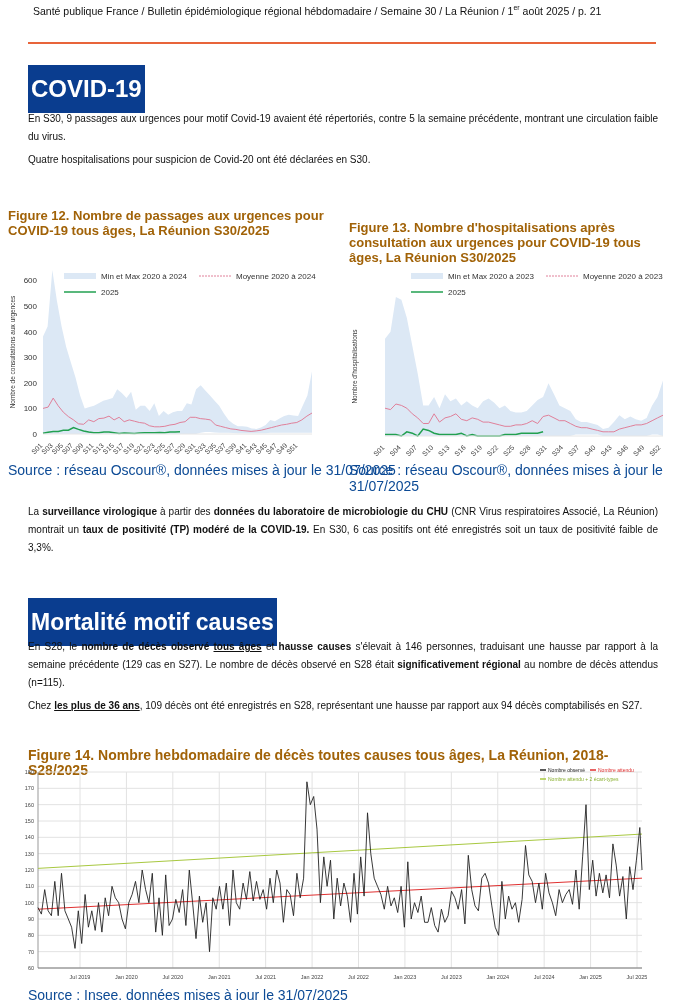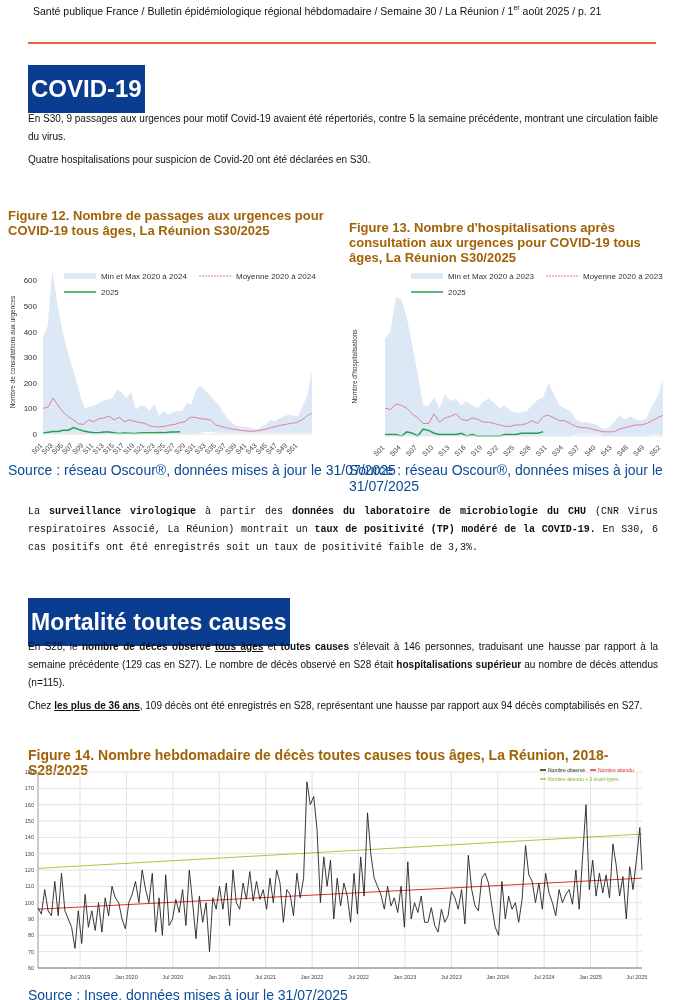--- a/index.html
+++ b/index.html
@@ -107,24 +107,24 @@
     <text x="103" y="14" font-size="8" fill="#333">Min et Max 2020 à 2023</text>
     <line x1="201" y1="11" x2="233" y2="11" stroke="#e0809a" stroke-width="1" stroke-dasharray="2,1"></line>
     <text x="238" y="14" font-size="8" fill="#333">Moyenne 2020 à 2023</text>
     <line x1="66" y1="27" x2="98" y2="27" stroke="#22a050" stroke-width="1.5"></line>
     <text x="103" y="30" font-size="8" fill="#333">2025</text>
   </svg>
 
 <div class="source" style="left:8px;top:462px;">Source : réseau Oscour®, données mises à jour le 31/07/2025</div>
 <div class="source" style="left:349px;top:462px;">Source : réseau Oscour®, données mises à jour le 31/07/2025</div>
 
-<div class="para" style="top:503px;font-family:Liberation Mono, monospace;"><span>La </span><b>surveillance virologique</b><span> à partir des </span><b>données du laboratoire de microbiologie du CHU</b><span> (CNR Virus respiratoires Associé, La Réunion) montrait un </span><b>taux de positivité (TP) modéré de la COVID-19.</b><span>  En S30, 6 cas positifs ont été enregistrés soit un taux de positivité faible de 3,3%.</span></div>
+<div class="para" style="top:503px;"><span>La </span><b>surveillance virologique</b><span> à partir des </span><b>données du laboratoire de microbiologie du CHU</b><span> (CNR Virus respiratoires Associé, La Réunion) montrait un </span><b>taux de positivité (TP) modéré de la COVID-19.</b><span>  En S30, 6 cas positifs ont été enregistrés soit un taux de positivité faible de 3,3%.</span></div>
 
-<div class="sec-title t2">Mortalité toutes causes</div>
-<div class="para" style="top:638px;"><span>En S28, le </span><b>nombre de décès observé </b><b><u>tous âges</u></b><span> et </span><b>toutes causes</b><span> s'élevait à 146 personnes, traduisant une hausse par rapport à la semaine précédente (129 cas en S27). Le nombre de décès observé en S28 était </span><b>hospitalisations supérieur</b><span> au nombre de décès attendus (n=115).</span></div>
+<div class="sec-title t2">Mortalité motif causes</div>
+<div class="para" style="top:638px;"><span>En S28, le </span><b>nombre de décès observé </b><b><u>tous âges</u></b><span> et </span><b>hausse causes</b><span> s'élevait à 146 personnes, traduisant une hausse par rapport à la semaine précédente (129 cas en S27). Le nombre de décès observé en S28 était </span><b>significativement régional</b><span> au nombre de décès attendus (n=115).</span></div>
 <div class="para" style="top:697px;"><span>Chez </span><b><u>les plus de 36 ans</u></b><span>, 109 décès ont été enregistrés en S28, représentant une hausse par rapport aux 94 décès comptabilisés en S27.</span></div>
 
 <div class="fig-title" style="left:28px;top:748px;width:640px;font-size:14px;">Figure 14. Nombre hebdomadaire de décès toutes causes tous âges, La Réunion, 2018- S28/2025</div>
 <svg class="chart" id="fig14" style="left:20px;top:764px;" width="640" height="220">
     <line x1="18" y1="204" x2="622" y2="204" stroke="#e2e2e2" stroke-width="1"></line>
     <text x="14" y="206" font-size="5.5" text-anchor="end" fill="#444">60</text>
     <line x1="18" y1="187.66666666666666" x2="622" y2="187.66666666666666" stroke="#e2e2e2" stroke-width="1"></line>
     <text x="14" y="189.66666666666666" font-size="5.5" text-anchor="end" fill="#444">70</text>
     <line x1="18" y1="171.33333333333334" x2="622" y2="171.33333333333334" stroke="#e2e2e2" stroke-width="1"></line>
     <text x="14" y="173.33333333333334" font-size="5.5" text-anchor="end" fill="#444">80</text>

